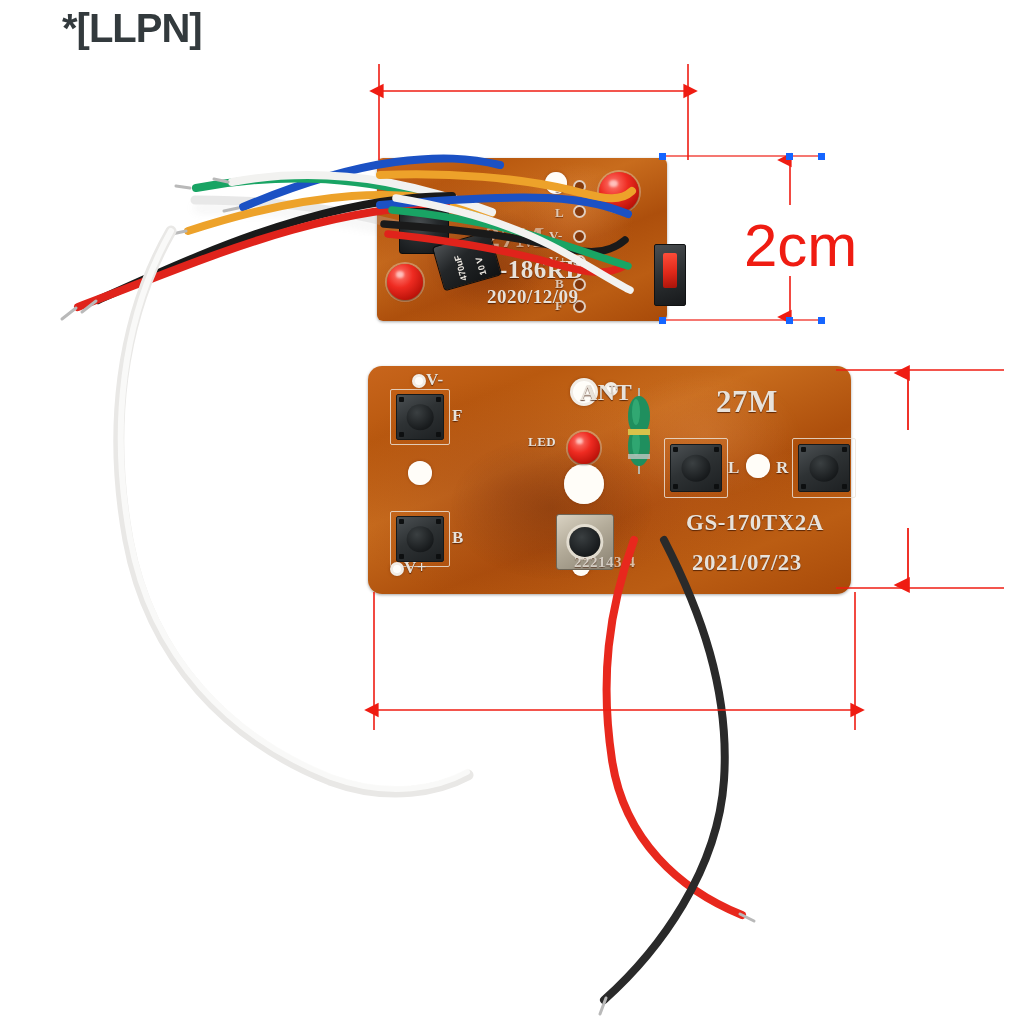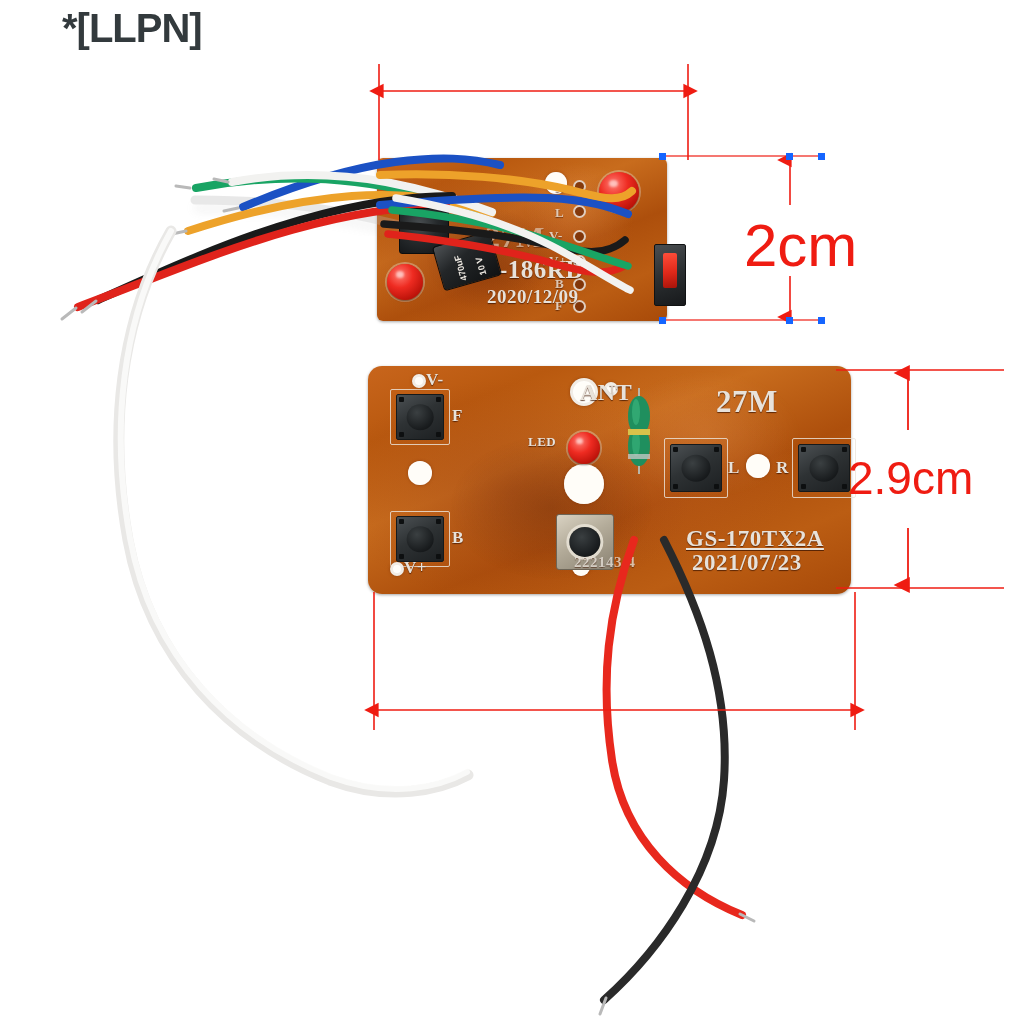--- a/index.html
+++ b/index.html
@@ -396,21 +396,21 @@
     <div class="tact" style="left:430px; top:78px; width:50px; height:46px;">
       <span class="pin tl"></span>
         <span class="pin tr"></span>
       <span class="pin bl"></span>
         <span class="pin br"></span>
     </div>
     <div class="silk" style="left:408px; top:92px; font-size:17px;">R</div>
 
     <div class="silk" style="left:348px; top:18px; font-size:31px;">27M</div>
 
-    <div class="silk" style="left:318px; top:160px; font-size:23px;text-decoration:underline;">GS-170TX2A</div>
+    <div class="silk" style="left:318px; top:144px; font-size:23px;">GS-170TX2A</div>
     <div class="silk" style="left:324px; top:184px; font-size:23px;">2021/07/23</div>
 
     <div class="silk" style="left:206px; top:188px; font-size:15px; opacity:0.75;">222143-4</div>
   </div>
 
   <svg class="wiresvg" id="wires-over" viewBox="0 0 1024 1024">
 
     <path d="M380,205 C440,200 500,196 548,198 C590,200 610,207 628,214" stroke="#1b51c4" stroke-width="8" fill="none" stroke-linecap="round"></path>
     <path d="M380,175 C450,172 520,178 570,190 C600,197 618,204 632,191" stroke="#eda22a" stroke-width="8" fill="none" stroke-linecap="round"></path>
     <path d="M384,224 C440,228 500,234 545,244 C580,252 604,258 625,240" stroke="#1a1a1a" stroke-width="7.5" fill="none" stroke-linecap="round"></path>
@@ -465,15 +465,14 @@
     <line x1="836" y1="588" x2="1004" y2="588" stroke="#ef1c12" stroke-width="1.5"></line>
     <line x1="908" y1="430" x2="908" y2="373" stroke="#ef1c12" stroke-width="1.8" marker-end="url(#arrU)"></line>
     <line x1="908" y1="528" x2="908" y2="585" stroke="#ef1c12" stroke-width="1.8" marker-end="url(#arrD)"></line>
 
     <line x1="374" y1="592" x2="374" y2="730" stroke="#ef1c12" stroke-width="1.6"></line>
     <line x1="855" y1="592" x2="855" y2="730" stroke="#ef1c12" stroke-width="1.6"></line>
     <line x1="377" y1="710" x2="852" y2="710" stroke="#ef1c12" stroke-width="1.6" marker-start="url(#arrL)" marker-end="url(#arrR)"></line>
   </svg>
 
   <div class="dimlabel" style="left:744px; top:211px; font-size:60px;">2cm</div>
-  <div class="dimlabel" style="left:848px; top:451px; font-size:46px;">2.9cm</div>
 
 </div>
 
 </body></html>

